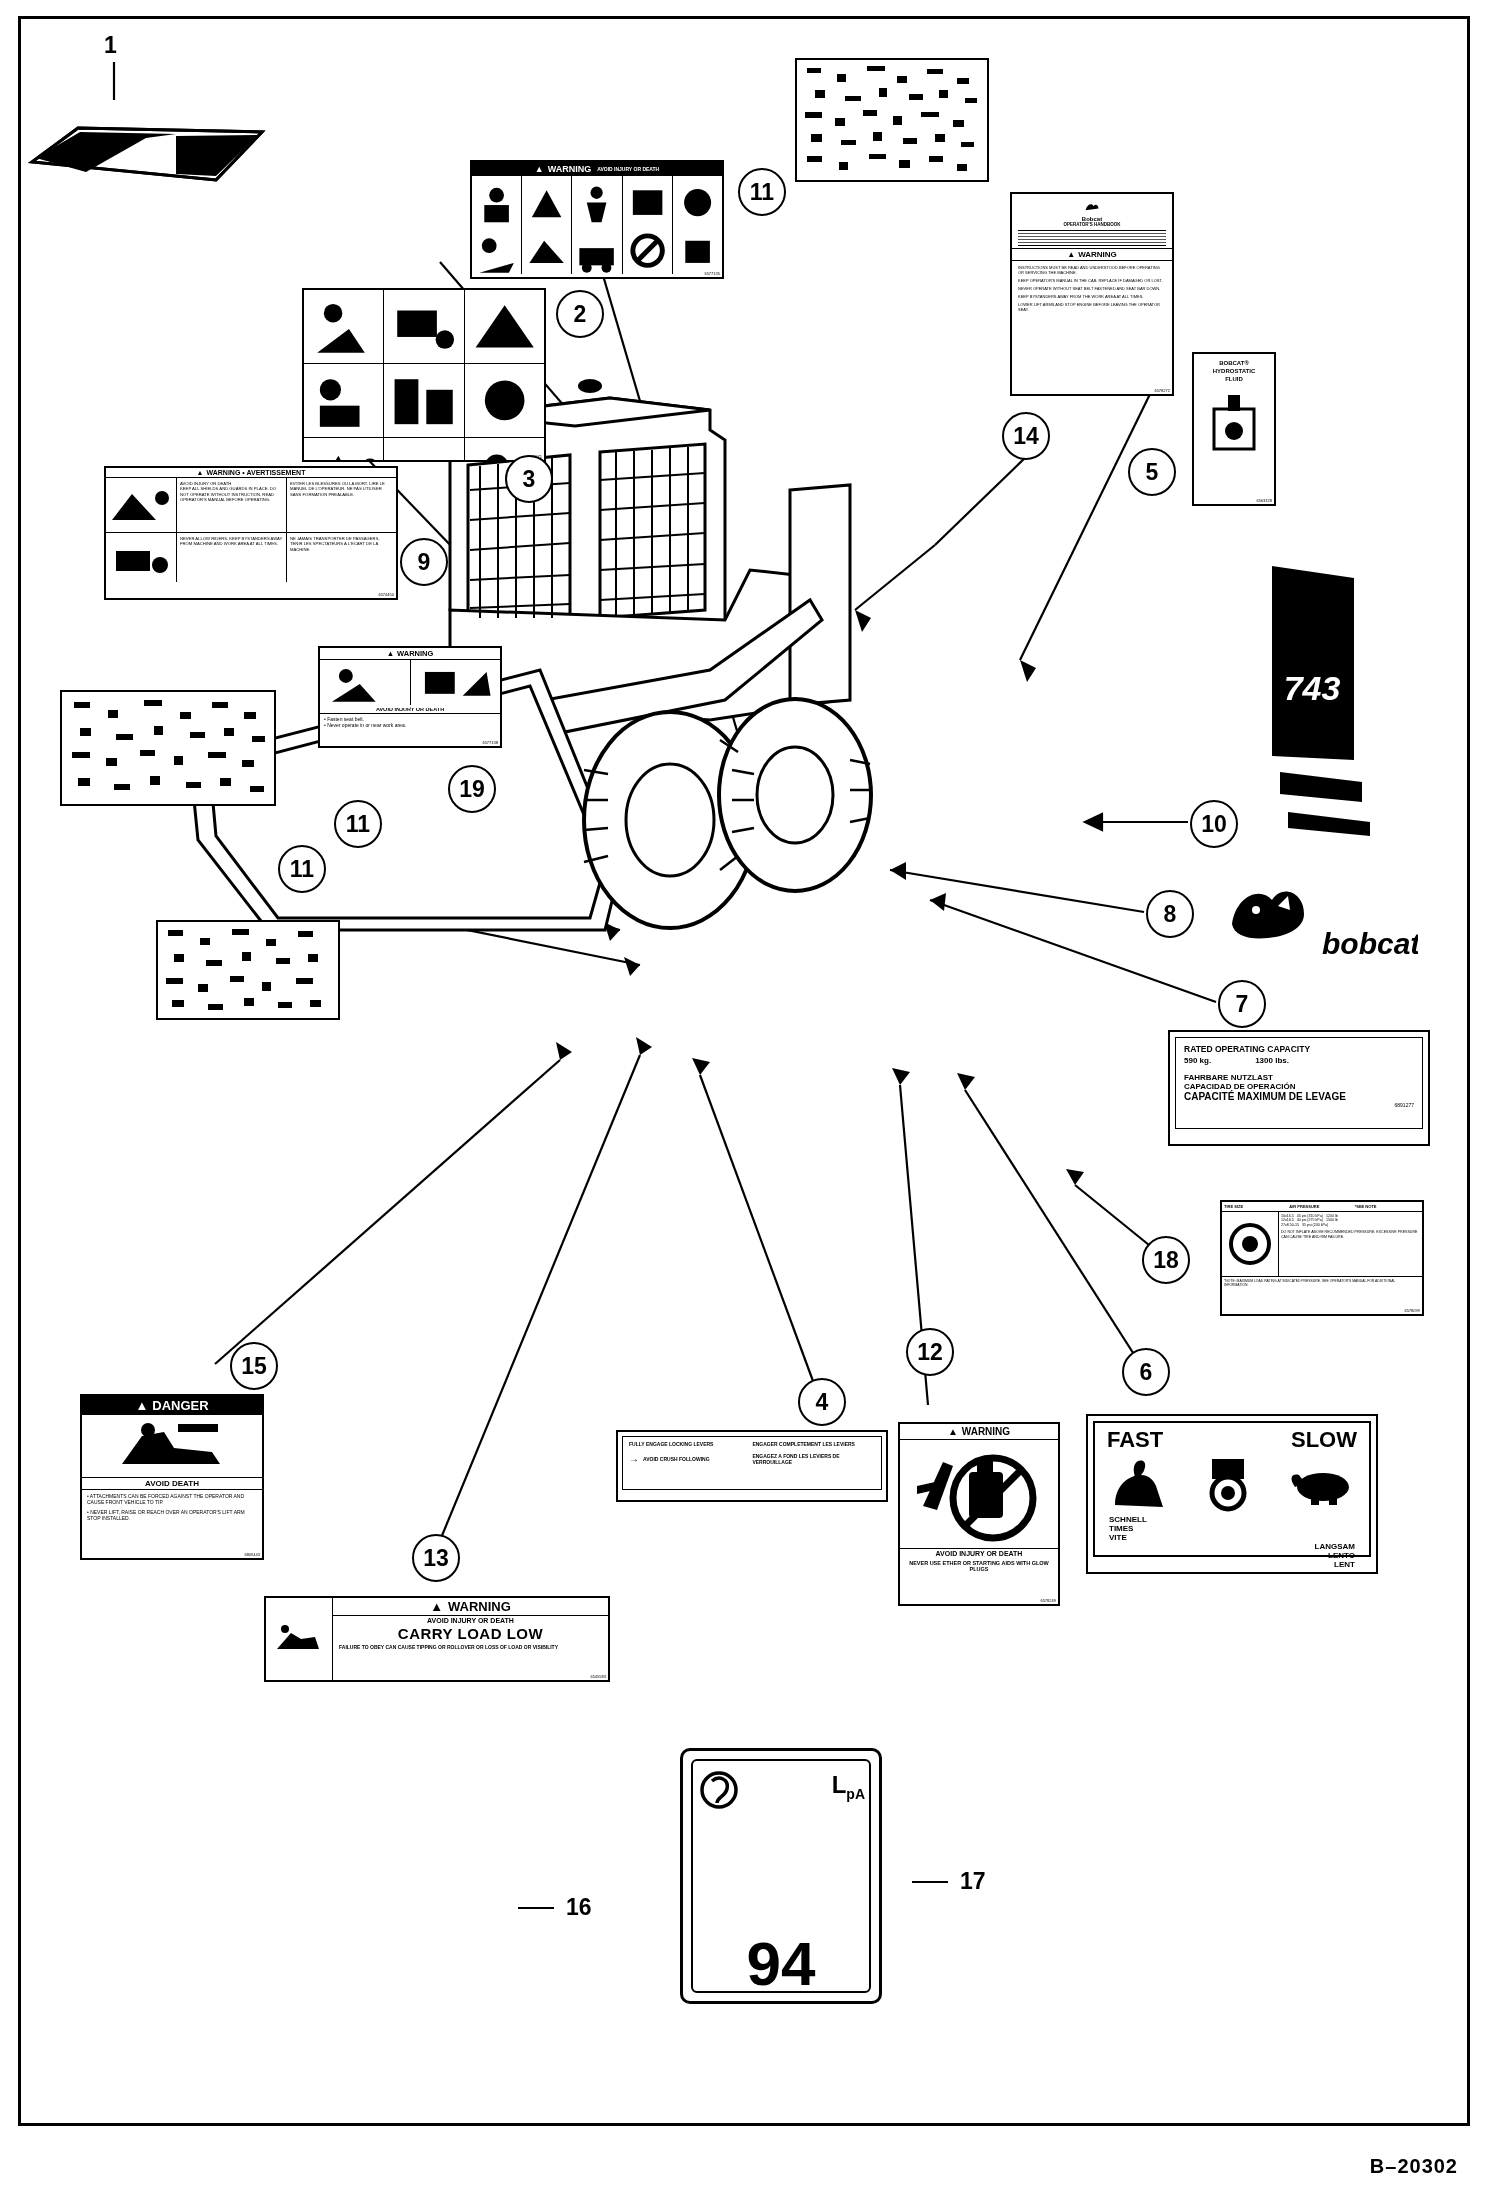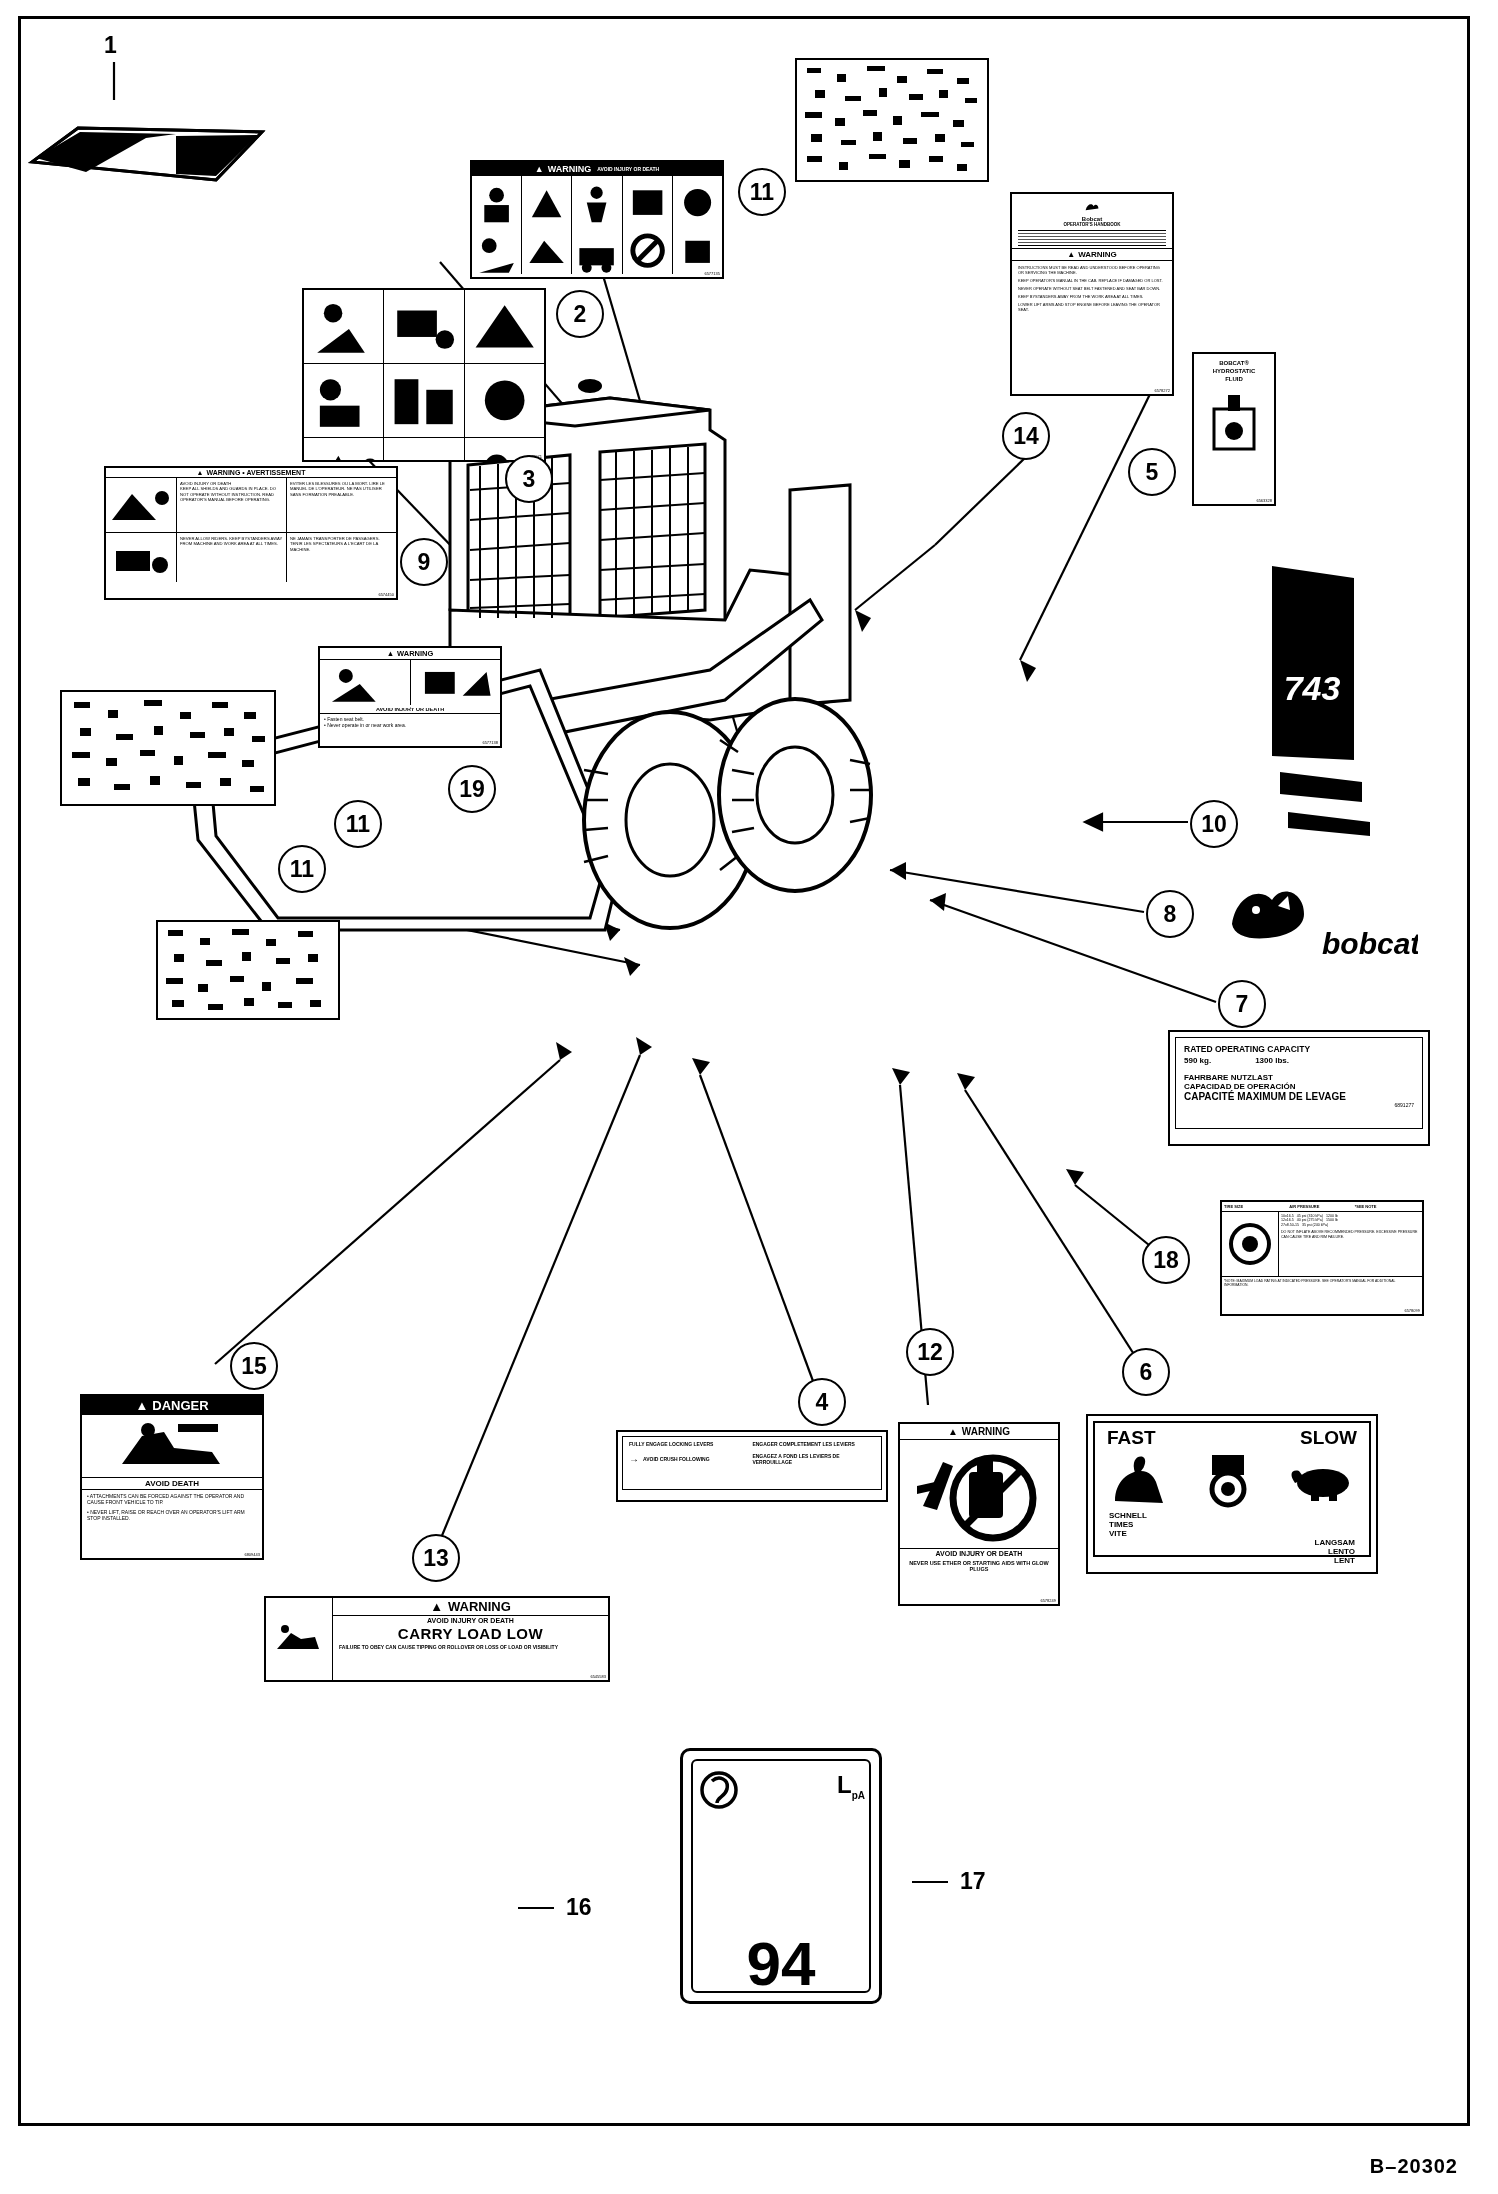--- a/index.html
+++ b/index.html
@@ -562,21 +562,21 @@
         <line x1="56" y1="84" x2="112" y2="28" stroke="#000" stroke-width="7"></line>
       </svg>
     </div>
     <div style="font-size:7px;font-weight:bold;text-align:center;border-top:1.5px solid #000;padding:1px 0;">AVOID INJURY OR DEATH</div>
     <div style="font-size:5.5px;font-weight:bold;text-align:center;padding:2px 4px;">NEVER USE ETHER OR STARTING AIDS WITH GLOW PLUGS</div>
     <div class="code">6578249</div>
   </div>
 
   <div class="decal" style="left:1086px;top:1414px;width:288px;height:156px;">
     <div style="border:2px solid #000;margin:5px;height:136px;box-sizing:border-box;padding:4px;">
-      <div style="display:flex;justify-content:space-between;font-size:19px;font-weight:bold;padding:0 8px;">
+      <div style="display:flex;justify-content:space-between;font-size:22px;font-weight:bold;padding:0 8px;">
         <span>FAST</span>
         <span>SLOW</span>
       </div>
       <div style="display:flex;align-items:center;justify-content:space-between;height:62px;padding:0 6px;">
         <svg width="66" height="54" viewBox="0 0 66 54">
             <g fill="#000">
               <path d="M10,48 C10,28 24,18 36,18 C44,18 50,24 52,32 L58,50 Z"></path>
               <path d="M30,20 C26,8 32,2 38,4 C42,6 40,14 36,18 Z"></path>
             </g>
           </svg>
@@ -633,21 +633,21 @@
   </div>
 
 
   <div class="ls-box" style="left:680px;top:1748px;width:196px;height:250px;">
     <div class="ls-inner"></div>
     <svg class="ls-ear" viewBox="0 0 40 46">
       <circle cx="20" cy="23" r="17" fill="none" stroke="#000" stroke-width="3.5"></circle>
       <path d="M13,14 C20,8 30,12 28,22 C26,30 18,30 18,36" fill="none" stroke="#000" stroke-width="3.5"></path>
     </svg>
     <div class="ls-lab">
-      <span>L</span><sub style="font-size:10px;">pA</sub>
+      <span>L</span><sub style="font-size:14px;">pA</sub>
     </div>
     <div class="ls-num">94</div>
   </div>
 
   <div class="plain-num" style="left:104px;top:32px;">1</div>
   <div class="lbl-num" style="left:556px;top:290px;">2</div>
   <div class="lbl-num" style="left:505px;top:455px;">3</div>
   <div class="lbl-num" style="left:400px;top:538px;">9</div>
   <div class="lbl-num" style="left:738px;top:168px;">11</div>
   <div class="lbl-num" style="left:1002px;top:412px;">14</div>

